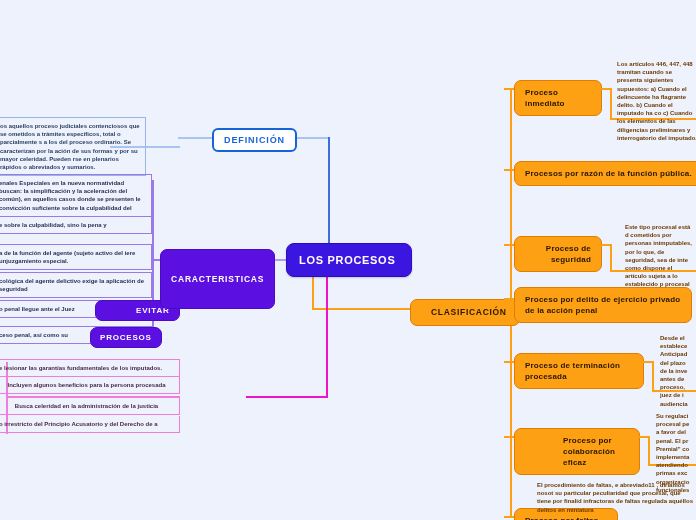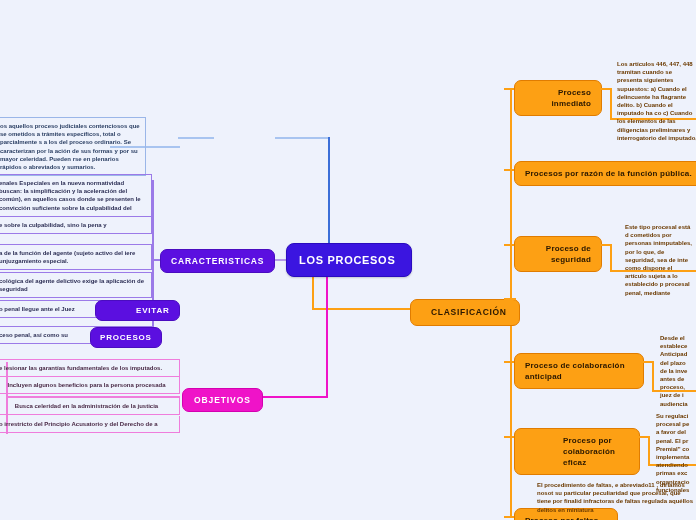--- a/index.html
+++ b/index.html
@@ -50,21 +50,21 @@
     letter-spacing: .9px;
     border-radius: 6px;
   }
 
   
   .purple {
     background: #5b0fe0;
     color: #ffffff;
     border: 1.5px solid #4a0cc0;
     font-size: 8.5px;
-    padding: 6px 10px;
+    padding: 24px 10px;
     letter-spacing: .8px;
   }
   .purple.small { font-size: 8px; padding: 5px 9px; }
 
   
   .magenta {
     background: #ef13c8;
     color: #ffffff;
     border: 1.5px solid #d400b0;
     font-size: 8.5px;
@@ -123,69 +123,70 @@
   <div class="ln v2" style="left:510px;top:88px;height:430px;background:#fda014;"></div>
 
   <div class="ln v2" style="left:326px;top:277px;height:120px;background:#ef13c8;"></div>
   <div class="ln h2" style="left:246px;top:396px;width:82px;background:#ef13c8;"></div>
 
   <div class="ln v2" style="left:6px;top:362px;height:72px;background:#ef7ddc;"></div>
   <div class="ln h2" style="left:6px;top:396px;width:174px;background:#ef7ddc;"></div>
 
   <div class="leaf leaf-blue" style="left:-6px;top:117px;width:152px;">os aquellos proceso judiciales contenciosos que se ometidos a trámites específicos, total o parcialmente s a los del proceso ordinario. Se caracterizan por la ación de sus formas y por su mayor celeridad. Pueden rse en plenarios rápidos o abreviados y sumarios.</div>
 
+  <div class="node blue-out" style="left:212px;top:128px;">DEFINICIÓN</div>
 
   <div class="leaf leaf-purple" style="left:-6px;top:174px;width:158px;border-left:none;">enales Especiales en la nueva normatividad buscan: la simplificación y la aceleración del común), en aquellos casos donde se presenten le convicción suficiente sobre la culpabilidad del</div>
   <div class="leaf leaf-purple" style="left:-6px;top:216px;width:158px;border-left:none;">e sobre la culpabilidad, sino la pena y</div>
   <div class="leaf leaf-purple" style="left:-6px;top:244px;width:158px;border-left:none;">a de la función del agente (sujeto activo del iere unjuzgamiento especial.</div>
   <div class="leaf leaf-purple" style="left:-6px;top:272px;width:158px;border-left:none;">cológica del agente delictivo exige la aplicación de seguridad</div>
   <div class="leaf leaf-purple" style="left:-6px;top:300px;width:158px;border-left:none;">o penal llegue ante el Juez</div>
   <div class="leaf leaf-purple" style="left:-6px;top:326px;width:158px;border-left:none;">ceso penal, así como su</div>
 
   <div class="node purple small" style="left:95px;top:300px;padding-left:40px;">EVITAR</div>
   <div class="node purple small" style="left:90px;top:327px;">PROCESOS</div>
 
   <div class="node purple" style="left:160px;top:249px;">CARACTERISTICAS</div>
 
   <div class="leaf leaf-magenta" style="left:-6px;top:359px;width:186px;border-left:none;border-bottom:none;">e lesionar las garantías fundamentales de los imputados.</div>
   <div class="leaf leaf-magenta ctr" style="left:-6px;top:376px;width:186px;border-left:none;">Incluyen algunos beneficios para la persona procesada</div>
   <div class="leaf leaf-magenta ctr" style="left:-6px;top:398px;width:186px;border-left:none;border-top:none;">Busca celeridad en la administración de la justicia</div>
   <div class="leaf leaf-magenta" style="left:-6px;top:416px;width:186px;border-left:none;border-top:none;">o irrestricto del Principio Acusatorio y del Derecho de a</div>
 
-  <div class="node magenta" style="left:182px;top:388px;">OBJETIVOS</div>
 
   <div class="node central" style="left:286px;top:243px;width:126px;">
     <div>
       <div>LOS PROCESOS</div>
     </div>
   </div>
 
   <div class="node orange cls" style="left:410px;top:299px;padding-left:20px;">CLASIFICACIÓN</div>
 
   <div class="ln h2" style="left:504px;top:88px;width:12px;background:#fda014;"></div>
-  <div class="node orange" style="left:514px;top:80px;width:88px;text-align:right;">Proceso inmediato</div>
+  <div class="node orange" style="left:514px;top:80px;width:88px;">Proceso inmediato</div>
   <div class="ln h2" style="left:600px;top:88px;width:12px;background:#fda014;"></div>
   <div class="ln v2" style="left:610px;top:88px;height:32px;background:#fda014;"></div>
   <div class="ln h2" style="left:610px;top:118px;width:86px;background:#fda014;"></div>
   <div class="leaf leaf-orange" style="left:612px;top:56px;width:90px;">Los artículos 446, 447, 448 tramitan cuando se presenta siguientes supuestos: a) Cuando el delincuente ha flagrante delito. b) Cuando el imputado ha co c) Cuando los elementos de las diligencias preliminares y interrogatorio del imputado,</div>
 
   <div class="ln h2" style="left:504px;top:169px;width:12px;background:#fda014;"></div>
   <div class="node orange" style="left:514px;top:161px;width:208px;">Procesos por razón de la función pública.</div>
 
   <div class="ln h2" style="left:504px;top:244px;width:12px;background:#fda014;"></div>
   <div class="node orange" style="left:514px;top:236px;width:88px;text-align:right;">Proceso de seguridad</div>
   <div class="ln h2" style="left:600px;top:244px;width:12px;background:#fda014;"></div>
   <div class="ln v2" style="left:610px;top:244px;height:28px;background:#fda014;"></div>
   <div class="ln h2" style="left:610px;top:270px;width:86px;background:#fda014;"></div>
   <div class="leaf leaf-orange" style="left:620px;top:219px;width:80px;">Este tipo procesal está d cometidos por personas inimputables, por lo que, de seguridad, sea de inte como dispone el artículo sujeta a lo establecido p procesal penal, mediante</div>
 
   <div class="ln h2" style="left:504px;top:298px;width:12px;background:#fda014;"></div>
+  <div class="node orange" style="left:514px;top:287px;width:178px;">Proceso por delito de ejercicio privado de la acción penal</div>
 
   <div class="ln h2" style="left:504px;top:361px;width:12px;background:#fda014;"></div>
-  <div class="node orange" style="left:514px;top:353px;width:130px;">Proceso de colaboración anticipad</div>
+  <div class="node orange" style="left:514px;top:353px;width:130px;">Proceso de terminación procesada</div>
   <div class="ln h2" style="left:642px;top:361px;width:12px;background:#fda014;"></div>
   <div class="ln v2" style="left:652px;top:361px;height:31px;background:#fda014;"></div>
   <div class="ln h2" style="left:652px;top:390px;width:44px;background:#fda014;"></div>
   <div class="leaf leaf-orange" style="left:655px;top:330px;width:44px;">Desde el establece Anticipad del plazo de la inve antes de proceso, juez de i audiencia</div>
 
   <div class="ln h2" style="left:504px;top:436px;width:12px;background:#fda014;"></div>
   <div class="node orange" style="left:514px;top:428px;width:126px;padding-left:48px;">Proceso por colaboración eficaz</div>
   <div class="ln h2" style="left:638px;top:436px;width:12px;background:#fda014;"></div>
   <div class="ln v2" style="left:648px;top:436px;height:30px;background:#fda014;"></div>
   <div class="ln h2" style="left:648px;top:464px;width:48px;background:#fda014;"></div>

